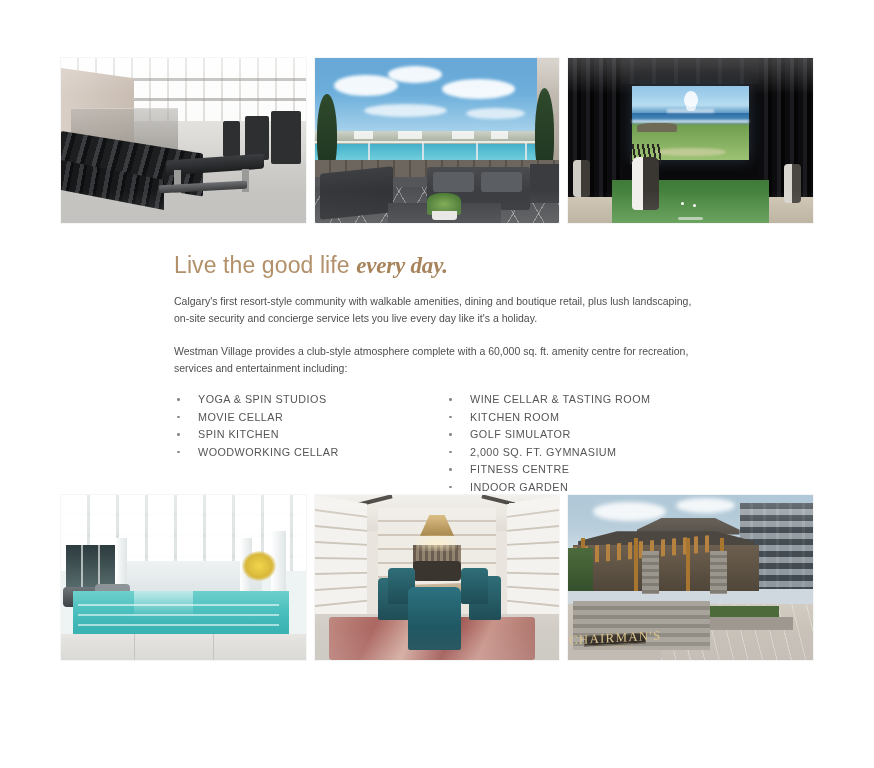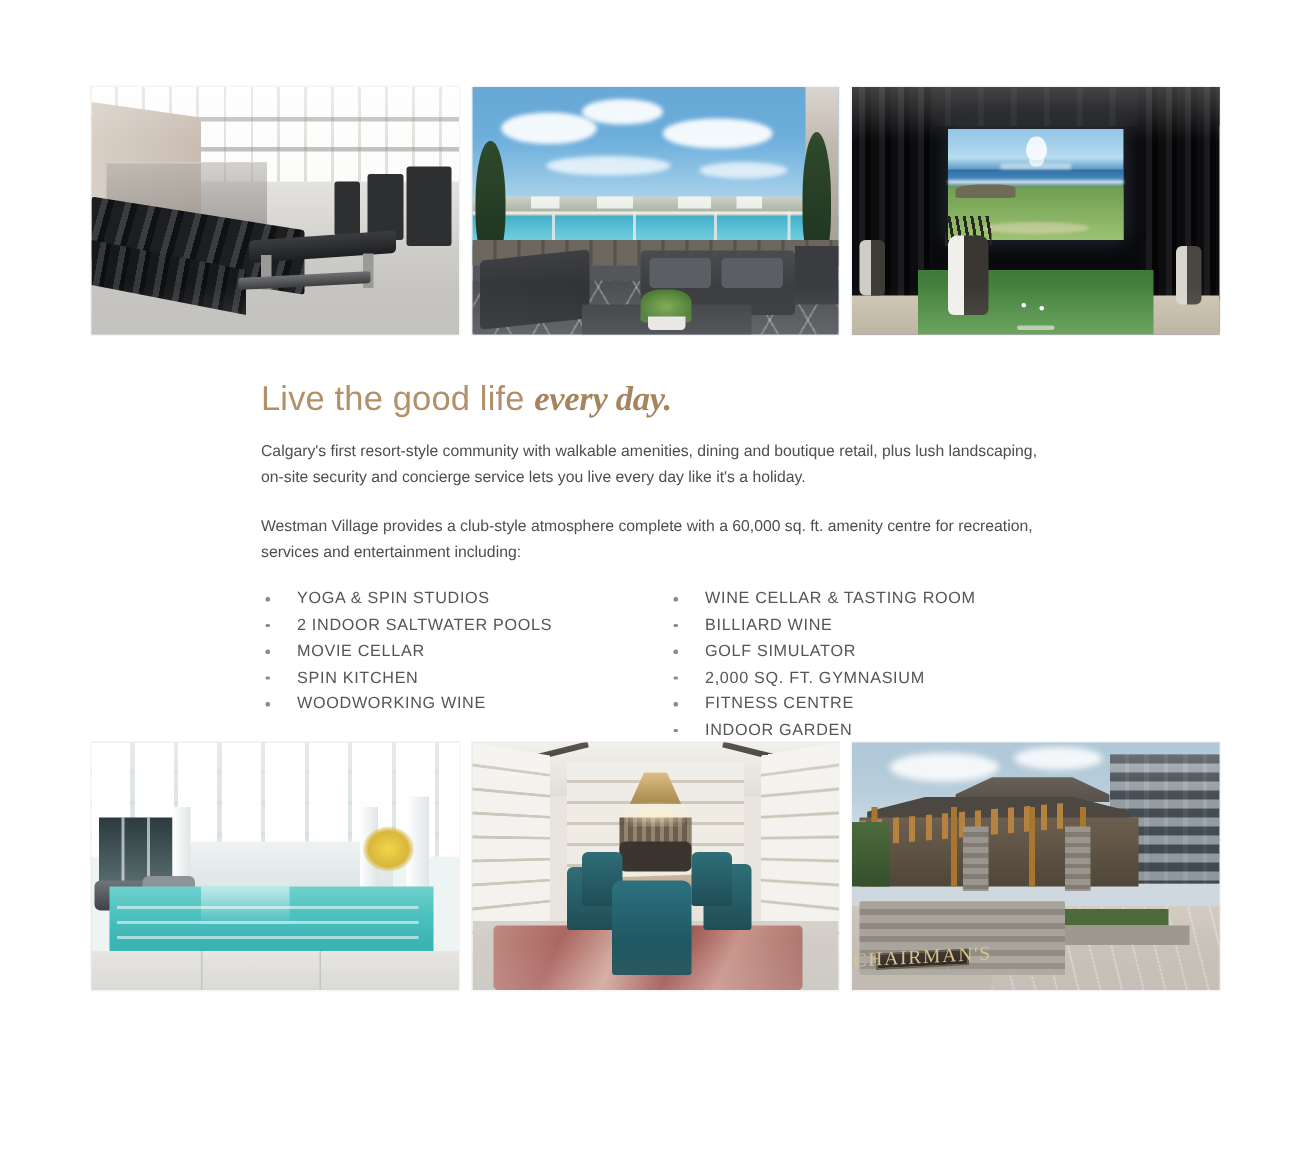--- a/index.html
+++ b/index.html
@@ -734,28 +734,27 @@
     <h1 class="headline">
       <span>Live the good life </span><span class="script">every day.</span>
     </h1>
 
     <p class="para first">Calgary's first resort-style community with walkable amenities, dining and boutique retail, plus lush landscaping, on-site security and concierge service lets you live every day like it's a holiday.</p>
     <p class="para second">Westman Village provides a club-style atmosphere complete with a 60,000 sq. ft. amenity centre for recreation, services and entertainment including:</p>
 
     <div class="lists">
       <ul class="list-col left">
         <li>YOGA &amp; SPIN STUDIOS</li>
-        <li>2 INDOOR SALTWATER POOLS</li>
         <li>MOVIE CELLAR</li>
         <li>SPIN KITCHEN</li>
-        <li>WOODWORKING WINE</li>
+        <li>WOODWORKING CELLAR</li>
       </ul>
       <ul class="list-col right">
         <li>WINE CELLAR &amp; TASTING ROOM</li>
-        <li>BILLIARD WINE</li>
+        <li>KITCHEN ROOM</li>
         <li>GOLF SIMULATOR</li>
         <li>2,000 SQ. FT. GYMNASIUM</li>
         <li>FITNESS CENTRE</li>
         <li>INDOOR GARDEN</li>
       </ul>
     </div>
 
   </div>
 
   <div class="photo-row" id="photo-row-bottom">

